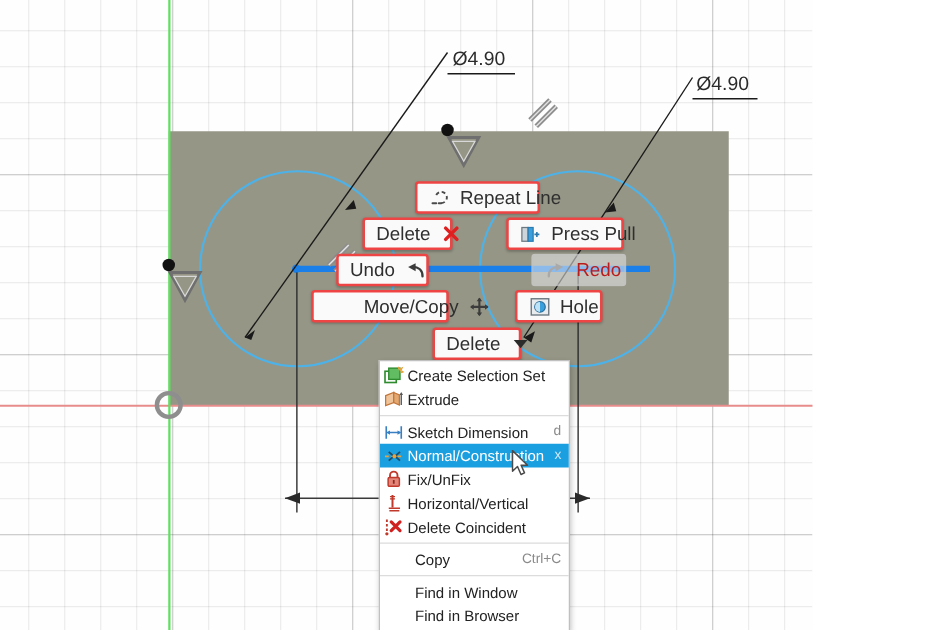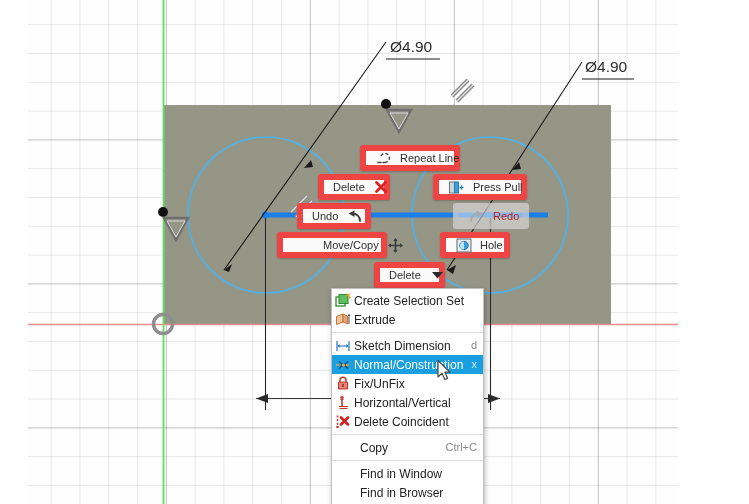--- a/index.html
+++ b/index.html
@@ -2,21 +2,21 @@
 <html><head>
 <meta charset="utf-8">
 <style>
   html,body{margin:0;padding:0;}
   body{
     width:749px;height:504px;overflow:hidden;
     font-family:"Liberation Sans", sans-serif;
     background:#ffffff;
     position:relative;
   }
-  #stage{position:absolute;left:0;top:0;width:650px;height:504px;overflow:hidden;background:#fefefe;margin-left:28px;}
+  #stage{position:absolute;left:0;top:0;width:650px;height:504px;overflow:hidden;background:#fefefe;}
 
   
   .grid-layer{position:absolute;inset:0;
     background-image:
       linear-gradient(to right, rgba(0,0,0,0.085) 1px, transparent 1px),
       linear-gradient(to bottom, rgba(0,0,0,0.085) 1px, transparent 1px);
     background-size:28.8px 28.8px;
     background-position:-6.2px -4.6px;
   }
   .grid-major{position:absolute;inset:0;
@@ -25,28 +25,28 @@
       linear-gradient(to bottom, rgba(0,0,0,0.17) 1px, transparent 1px);
     background-size:144px 144px;
     background-position:-6.2px -4.6px;
   }
   .svg-layer{position:absolute;left:0;top:0;}
 
   
   .mm-btn{
     position:absolute;
     background:#fafafa;
-    border:6px solid #ef4444;
+    border:2px solid #ef4444;
     border-radius:3px;
     box-shadow:0 1px 2px rgba(0,0,0,0.22);
     height:26px;
     display:flex;align-items:center;
     padding:0 9px;
     gap:8px;
-    font-size:11px;
+    font-size:15px;
     color:#2f2f2f;
     white-space:nowrap;
     box-sizing:border-box;
   }
   .mm-btn.disabled{
     background:rgba(235,235,235,0.55);
     border-color:rgba(190,190,190,0.45);
     color:#b91c1c;
     box-shadow:none;
   }

